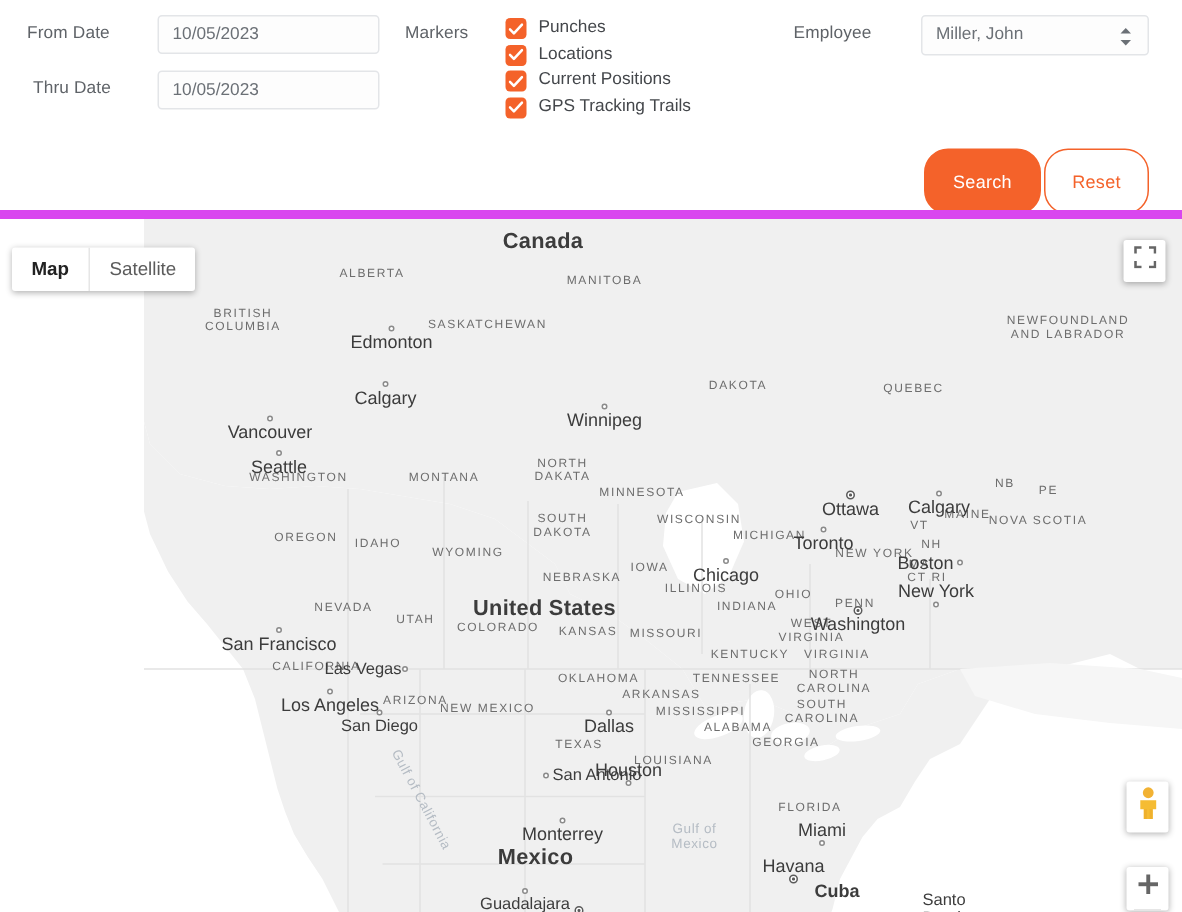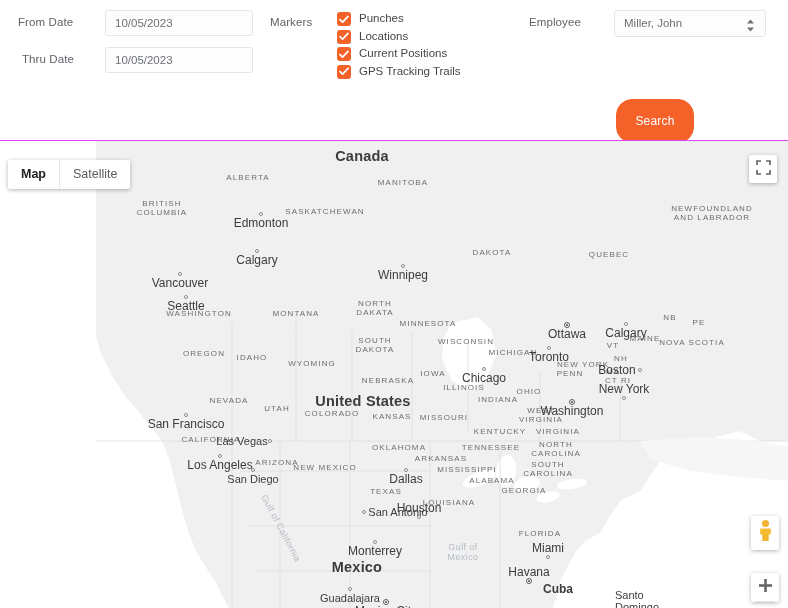--- a/index.html
+++ b/index.html
@@ -121,21 +121,21 @@
     color: #f4622a;
   }
 
   
   .map {
     position: relative;
     width: 788px;
     height: 468px;
     background: #ffffff;
     overflow: hidden;
-    border-top: 1px solid #d946ef;
+    border-top: 6px solid #d946ef;
   }
   .map-canvas {
     position: absolute;
     inset: 0;
   }
   .map-canvas svg { display: block; }
 
   
   .maptype {
     position: absolute;
@@ -294,20 +294,21 @@
     <span class="select-value">Miller, John</span>
     <span class="select-arrows">
       <svg width="9" height="13" viewBox="0 0 9 13">
         <path d="M4.5 0.6 L8 4.4 L1 4.4 Z" fill="#6b7076"></path>
         <path d="M4.5 12.4 L8 8.6 L1 8.6 Z" fill="#6b7076"></path>
       </svg>
     </span>
   </div>
 
   <div class="btn" id="btn-search">Search</div>
+  <div class="btn" id="btn-reset">Reset</div>
 </div>
 
 <div class="map">
 
   <div class="map-canvas">
     <svg width="788" height="468" viewBox="0 0 788 468">
       <rect x="0" y="0" width="788" height="468" fill="#ffffff"></rect>
 
       <g fill="#f0f0f0">
         <path d="M92,0 L788,0 L788,300 L760,300 L740,290 L700,300 L660,320 L640,300
@@ -400,21 +401,21 @@
       </div>
       <div class="mlabel state" style="left: 692px; top: 201px;">NOVA SCOTIA</div>
       <div class="mlabel state" style="left: 670px; top: 176px;">NB</div>
       <div class="mlabel state" style="left: 699px; top: 181px;">PE</div>
       <div class="mlabel state" style="left: 645px; top: 197px;">MAINE</div>
       <div class="mlabel state" style="left: 613px; top: 204px;">VT</div>
       <div class="mlabel state" style="left: 621px; top: 217px;">NH</div>
       <div class="mlabel state" style="left: 613px; top: 230px;">MA</div>
       <div class="mlabel state" style="left: 618px; top: 239px;">CT RI</div>
       <div class="mlabel state" style="left: 583px; top: 223px;">NEW YORK</div>
-      <div class="mlabel state" style="left: 570px; top: 232px;">PENN</div>
+      <div class="mlabel state" style="left: 570px; top: 256px;">PENN</div>
       <div class="mlabel state" style="left: 199px; top: 172px;">WASHINGTON</div>
       <div class="mlabel state" style="left: 204px; top: 212px;">OREGON</div>
       <div class="mlabel state" style="left: 296px; top: 172px;">MONTANA</div>
       <div class="mlabel state" style="left: 252px; top: 216px;">IDAHO</div>
       <div class="mlabel state" style="left: 312px; top: 222px;">WYOMING</div>
       <div class="mlabel state2" style="left: 375px; top: 167px;">
         <div>NORTH</div>
         <div>DAKATA</div>
       </div>
       <div class="mlabel state2" style="left: 375px; top: 204px;">

